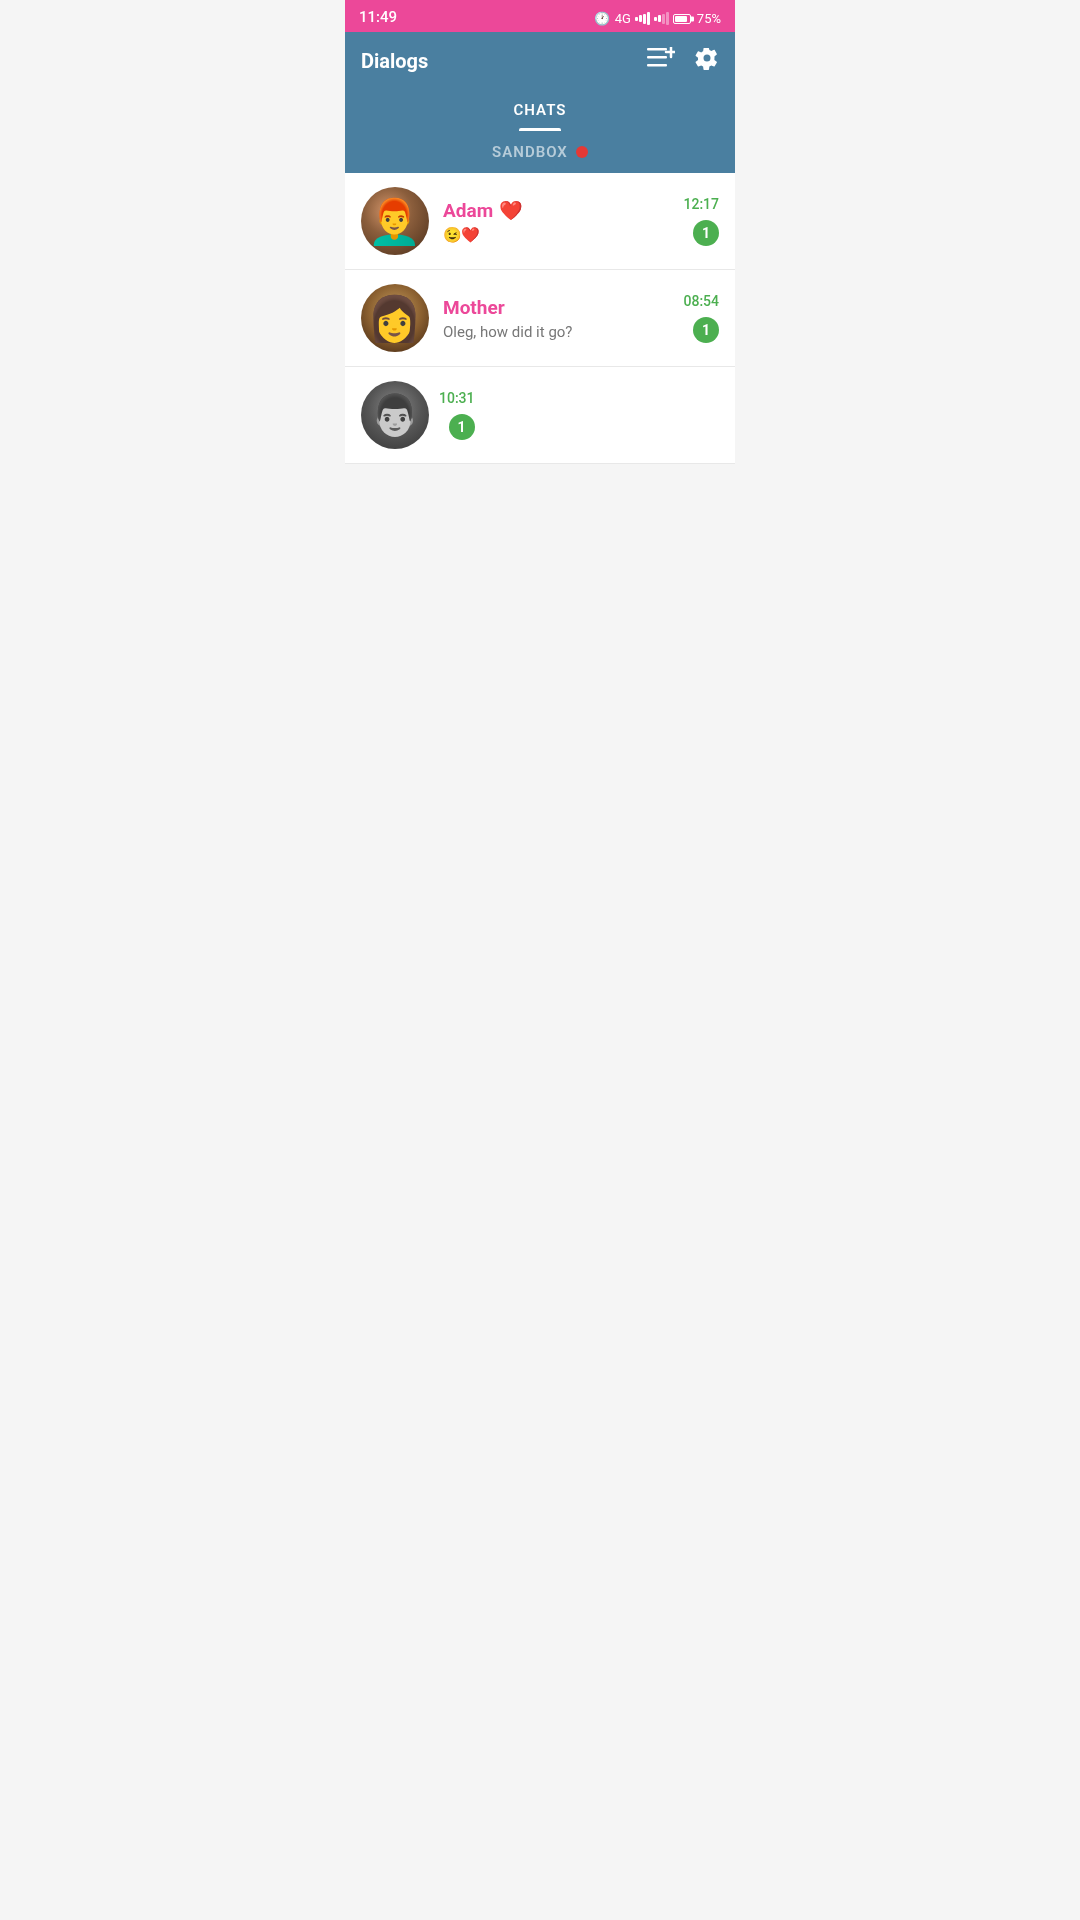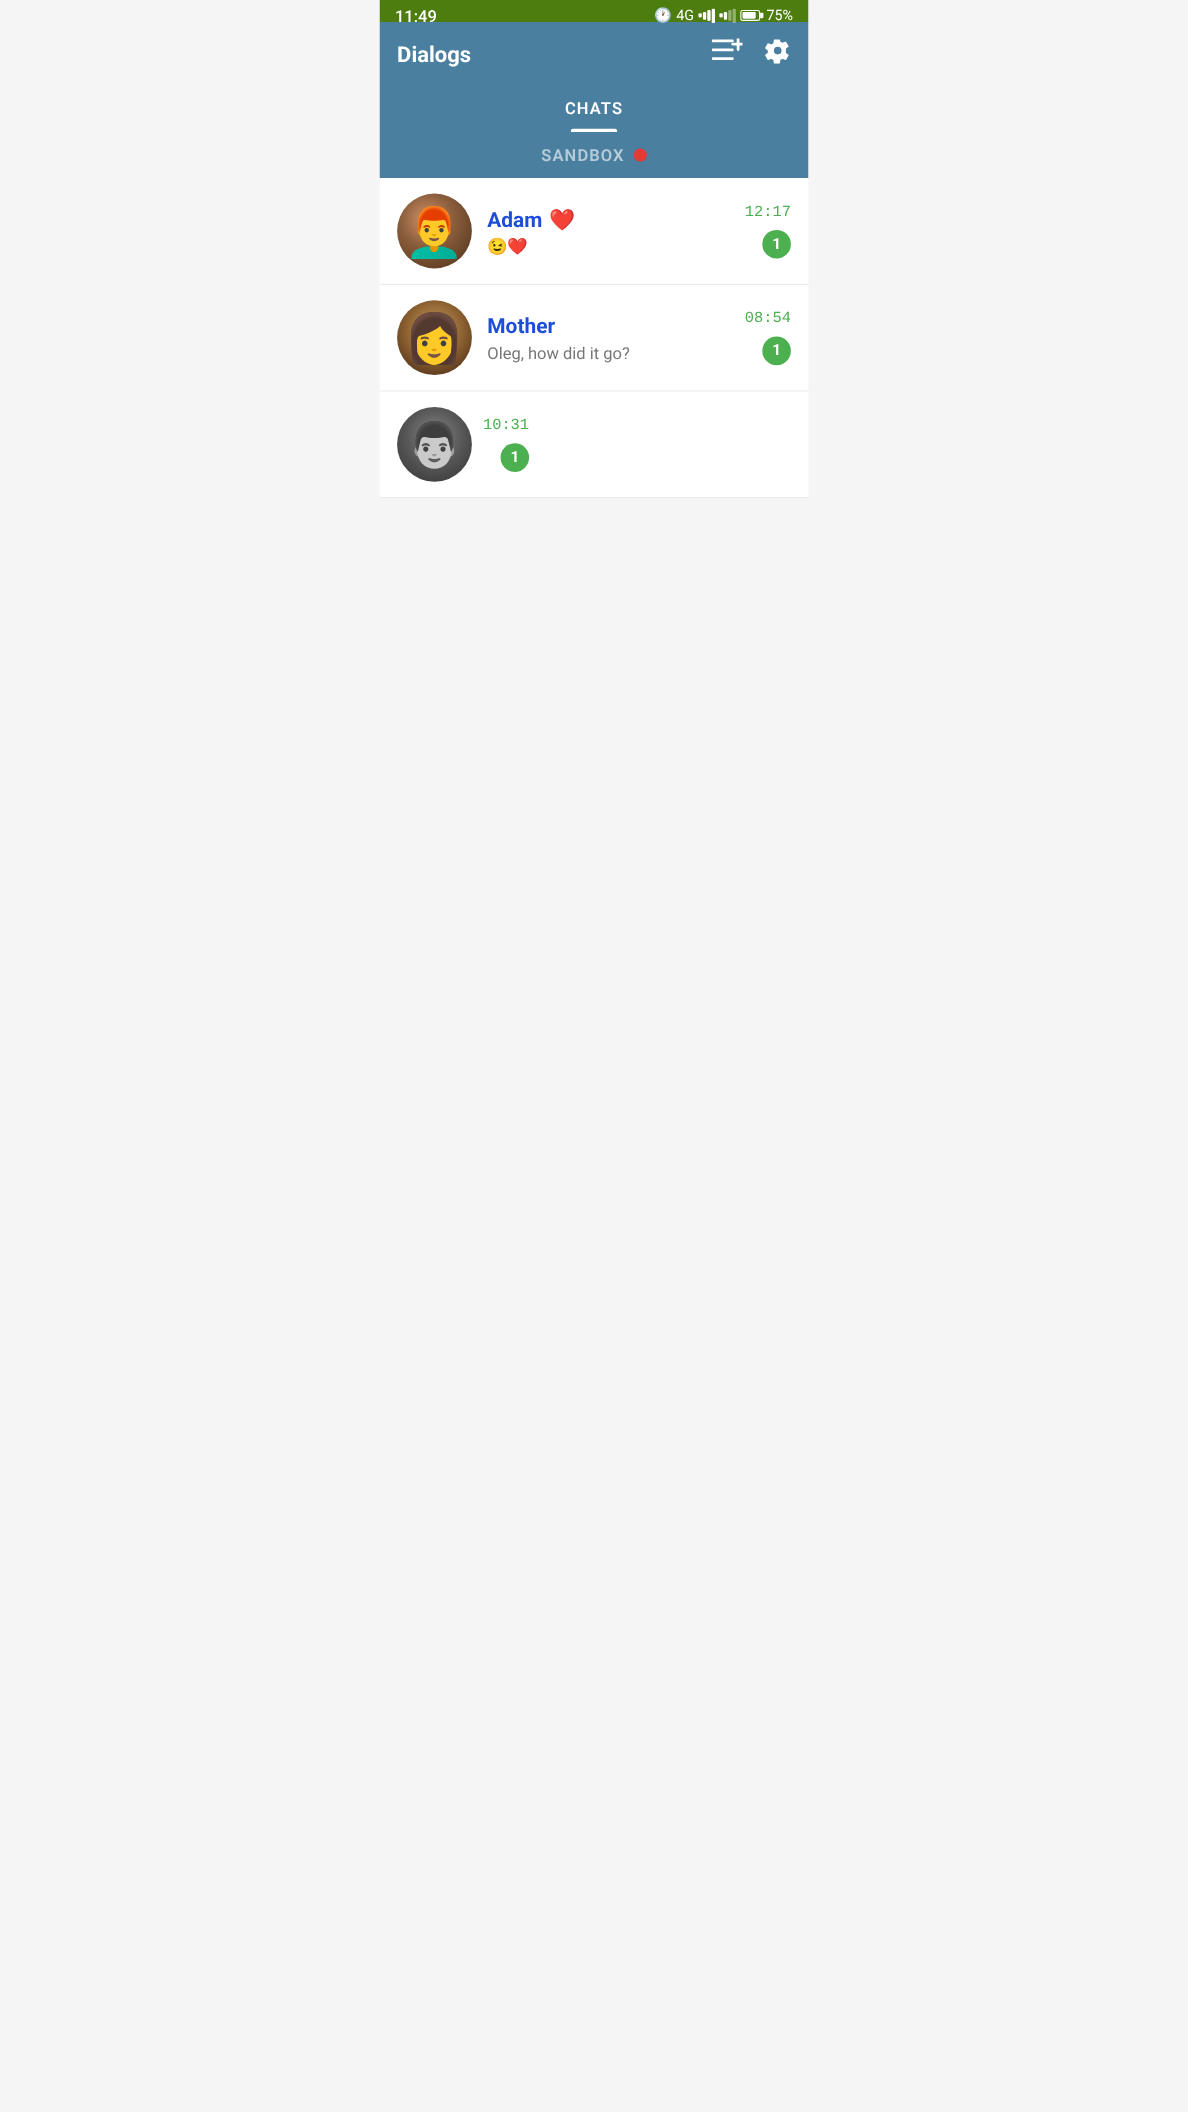--- a/index.html
+++ b/index.html
@@ -8,26 +8,26 @@
     body {
       width: 390px;
       min-height: 100vh;
       font-family: 'Roboto', Arial, sans-serif;
       background: #f5f5f5;
       margin: 0 auto;
     }
 
     
     .status-bar {
-      background: #4d7c0f;
+      background: #ec4899;
       display: flex;
       justify-content: space-between;
-      align-items: flex-start;
+      align-items: flex-end;
       padding: 6px 14px;
-      height: 20px;
+      height: 32px;
     }
     .status-time {
       color: white;
       font-size: 15px;
       font-weight: 500;
     }
     .status-icons {
       display: flex;
       align-items: center;
       gap: 4px;
@@ -191,21 +191,21 @@
     }
 
     .chat-content {
       flex: 1;
       margin-left: 14px;
       min-width: 0;
     }
     .chat-name {
       font-size: 19px;
       font-weight: 700;
-      color: #1d4ed8;
+      color: #ec4899;
       display: flex;
       align-items: center;
       gap: 6px;
     }
     .chat-preview {
       font-size: 15px;
       color: #777;
       margin-top: 4px;
       white-space: nowrap;
       overflow: hidden;
@@ -217,21 +217,20 @@
       flex-direction: column;
       align-items: flex-end;
       gap: 8px;
       flex-shrink: 0;
       margin-left: 10px;
     }
     .chat-time {
       font-size: 14px;
       color: #4caf50;
       font-weight: 500;
-      font-family: Liberation Mono, monospace;
     }
     .chat-badge {
       width: 26px;
       height: 26px;
       border-radius: 50%;
       background: #4caf50;
       color: white;
       font-size: 14px;
       font-weight: 700;
       display: flex;

